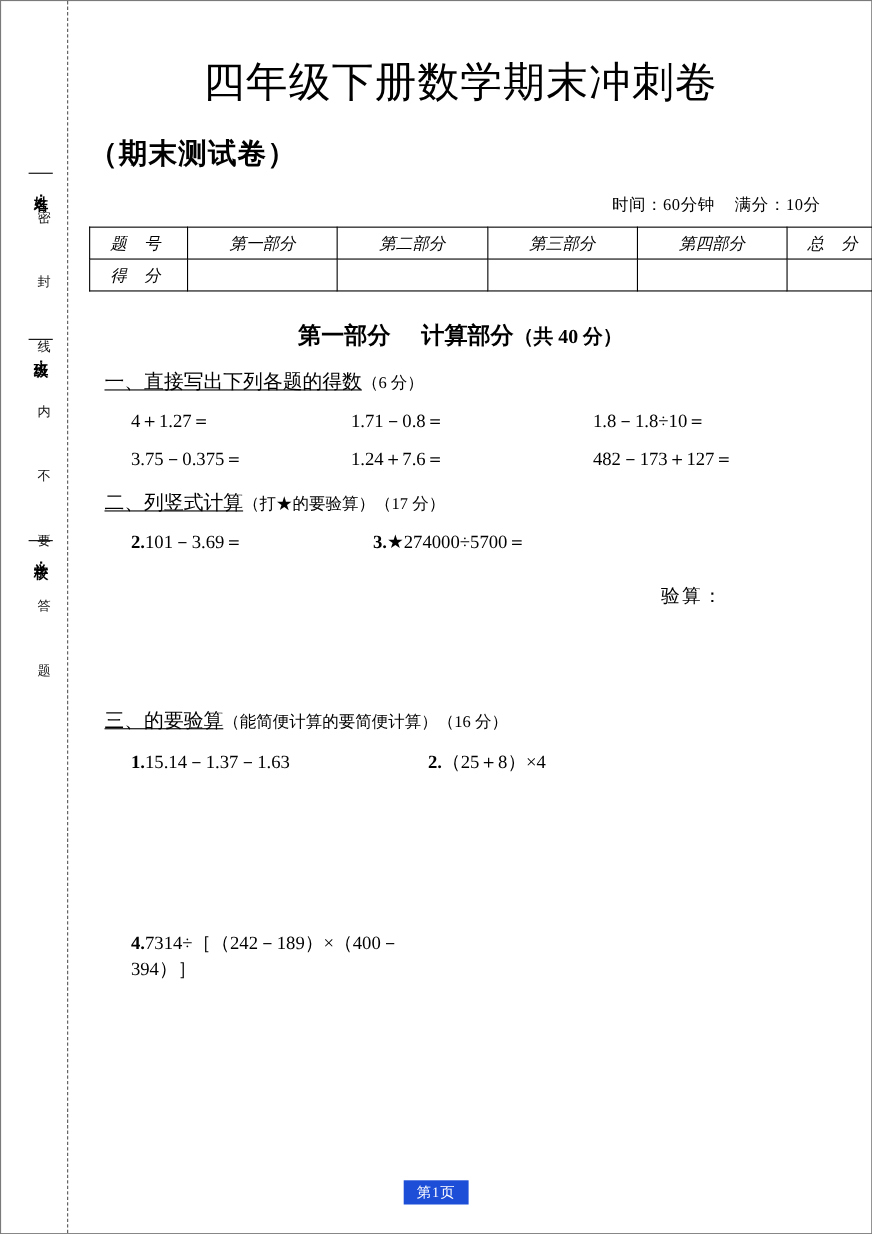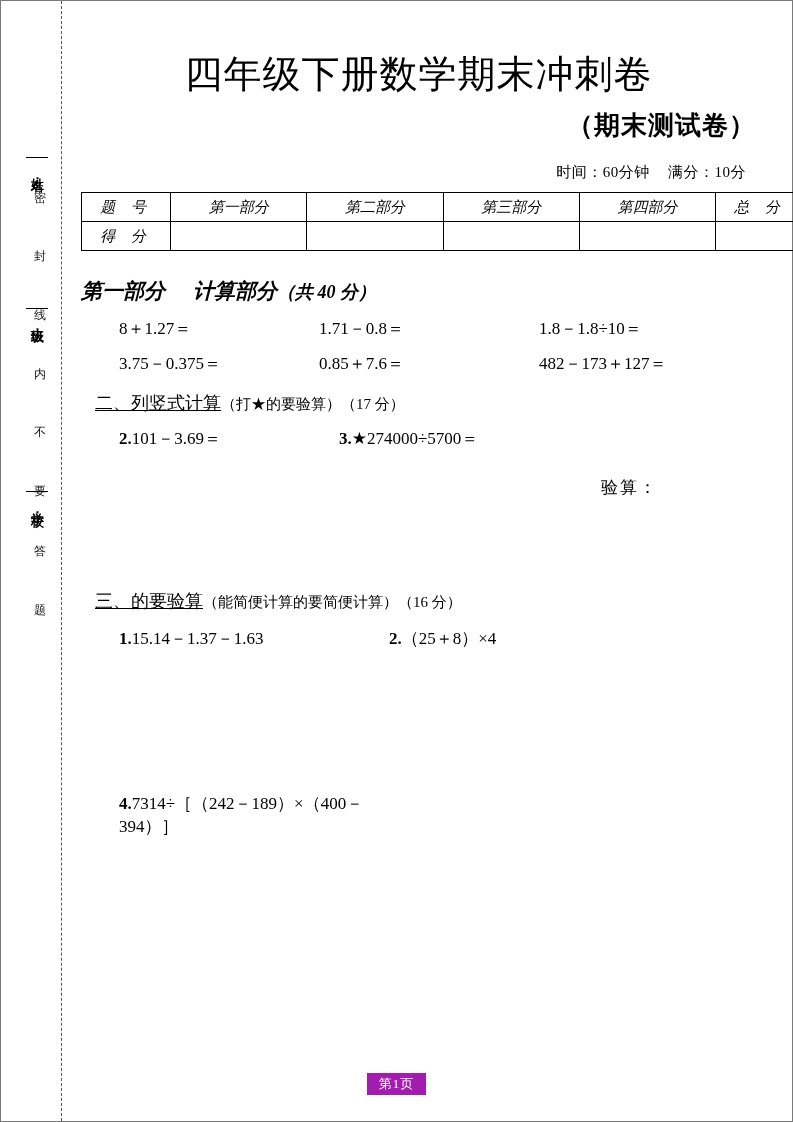--- a/index.html
+++ b/index.html
@@ -84,22 +84,22 @@
 
   .title {
     margin-top: 48px;
     text-align: center;
     font-size: 38px;
     font-weight: normal;
     font-family: "Liberation Serif", "DejaVu Serif", serif;
     letter-spacing: 1px;
   }
   .subtitle {
-    margin-top: 8px;
-    text-align: right;
+    margin-top: 22px;
+    text-align: left;
     font-size: 26px;
     font-weight: bold;
     letter-spacing: 1px;
   }
 
   .meta-line {
     margin-top: 20px;
     text-align: right;
     padding-right: 10px;
     font-size: 15px;
@@ -119,23 +119,23 @@
     height: 28px;
     text-align: center;
     font-size: 15px;
     padding: 0;
   }
   table.score-table td.hdr-first { width: 88px; letter-spacing: 6px; }
   table.score-table td.hdr-last { width: 88px; letter-spacing: 6px; margin-top: 25px; }
 
   .section-head {
     margin-top: 26px;
+    text-align: center;
     font-size: 21px;
     font-weight: bold;
-    font-style: italic;
   }
   .section-head .gap { display: inline-block; width: 28px; }
   .section-head .small { font-size: 18px; font-weight: bold; }
 
   .q-head {
     margin-top: 16px;
     font-size: 18px;
     padding-left: 14px;
     font-weight: normal;
   }
@@ -177,21 +177,21 @@
 
   .footer {
     position: absolute;
     left: 0;
     right: 0;
     bottom: 26px;
     text-align: center;
   }
   .page-num {
     display: inline-block;
-    background: #a21caf;
+    background: #1d4ed8;
     color: #fff;
     font-size: 13px;
     padding: 2px 12px;
     letter-spacing: 1px;
   }
 </style>
 </head>
 <body>
 
 <div class="page">
@@ -243,28 +243,31 @@
         <td></td>
         <td></td>
       </tr>
     </tbody>
       </table>
 
     <div class="section-head">
       <span>第一部分</span><span class="gap"></span><span>计算部分</span><span class="small">（共 40 分）</span>
     </div>
 
+    <div class="q-head">
+      <span class="u">一、直接写出下列各题的得数</span><span class="sub">（6 分）</span>
+    </div>
     <div class="row r1">
-      <div class="cell">8＋1.27＝</div>
+      <div class="cell">4＋1.27＝</div>
       <div class="cell">1.71－0.8＝</div>
       <div class="cell">1.8－1.8÷10＝</div>
     </div>
     <div class="row r2">
       <div class="cell">3.75－0.375＝</div>
-      <div class="cell">0.85＋7.6＝</div>
+      <div class="cell">1.24＋7.6＝</div>
       <div class="cell">482－173＋127＝</div>
     </div>
 
     <div class="q-head">
       <span class="u">二、列竖式计算</span><span class="sub">（打★的要验算）</span><span class="sub">（17 分）</span>
     </div>
     <div class="row row-v">
       <div class="cell"><span class="bold-n">2.</span><span>101－3.69＝</span></div>
       <div class="cell"><span class="bold-n">3.</span><span>★274000÷5700＝</span></div>
     </div>

